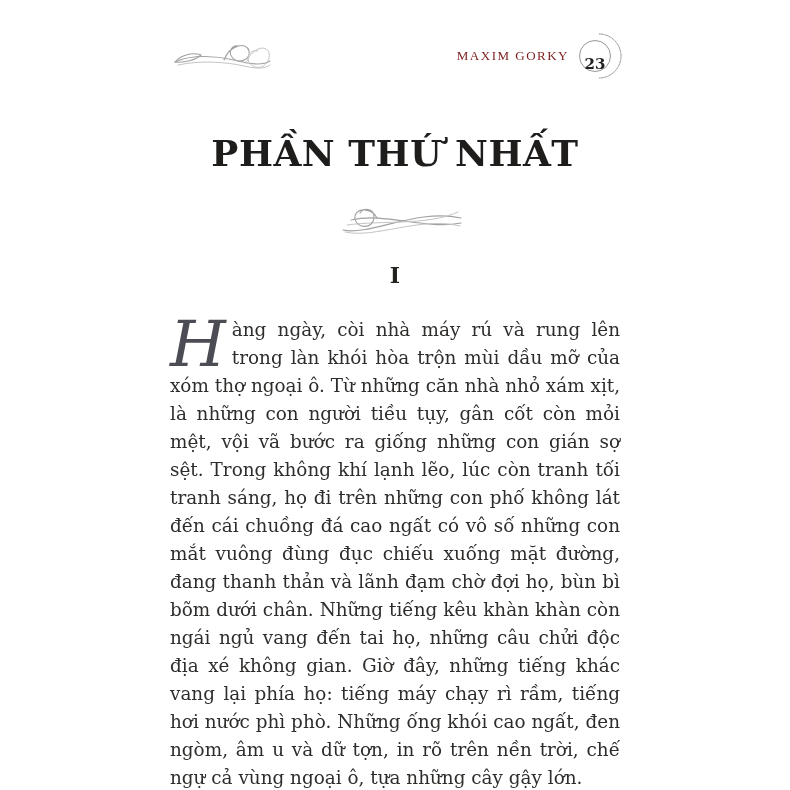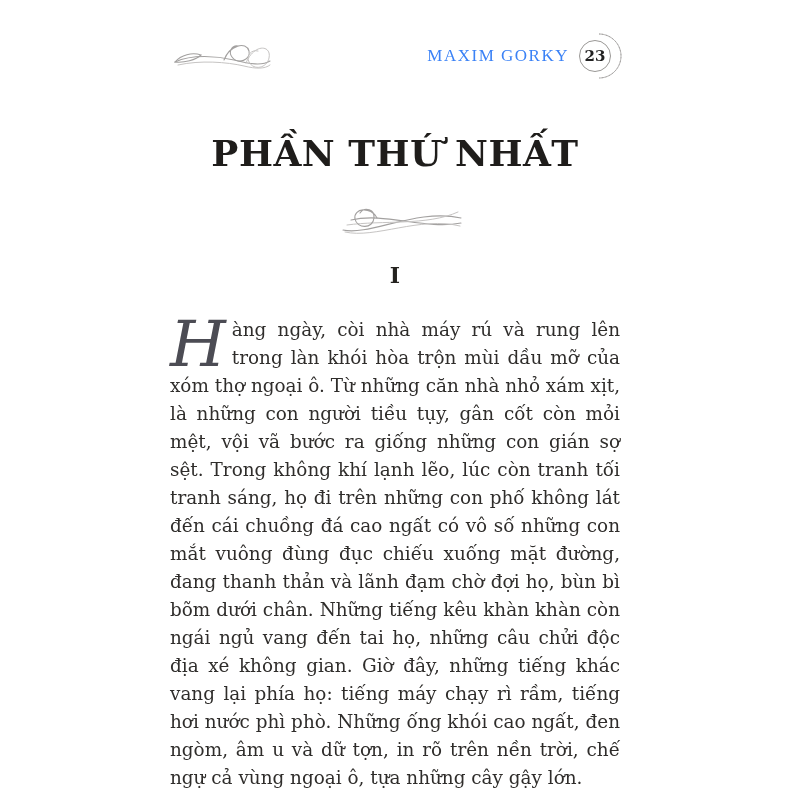--- a/index.html
+++ b/index.html
@@ -20,29 +20,29 @@
     height:48px;
   }
   .header-flourish svg{display:block;}
   .header-right{
     display:flex;
     align-items:center;
     gap:7px;
   }
   .running-head{
     font-family:"Liberation Serif", serif;
-    font-size:17px;
+    font-size:13px;
     letter-spacing:1.5px;
-    color:#3b82f6;
+    color:#7f1d1d;
     white-space:nowrap;
   }
   .page-badge{position:relative;width:46px;height:46px;flex:0 0 auto;}
   .page-badge svg{display:block;}
   .page-badge .num{
-    position:absolute;left:0;top:0;width:38px;height:46px;
+    position:absolute;left:0;top:8px;width:38px;height:46px;
     display:flex;align-items:center;justify-content:center;
     font-family:"DejaVu Serif", serif;
     font-weight:bold;font-size:15px;color:#222222;
   }
   .part-title{
     margin:52px 0 0 0;
     text-align:center;
     font-family:"DejaVu Serif", serif;
     font-weight:bold;
     font-size:36px;

